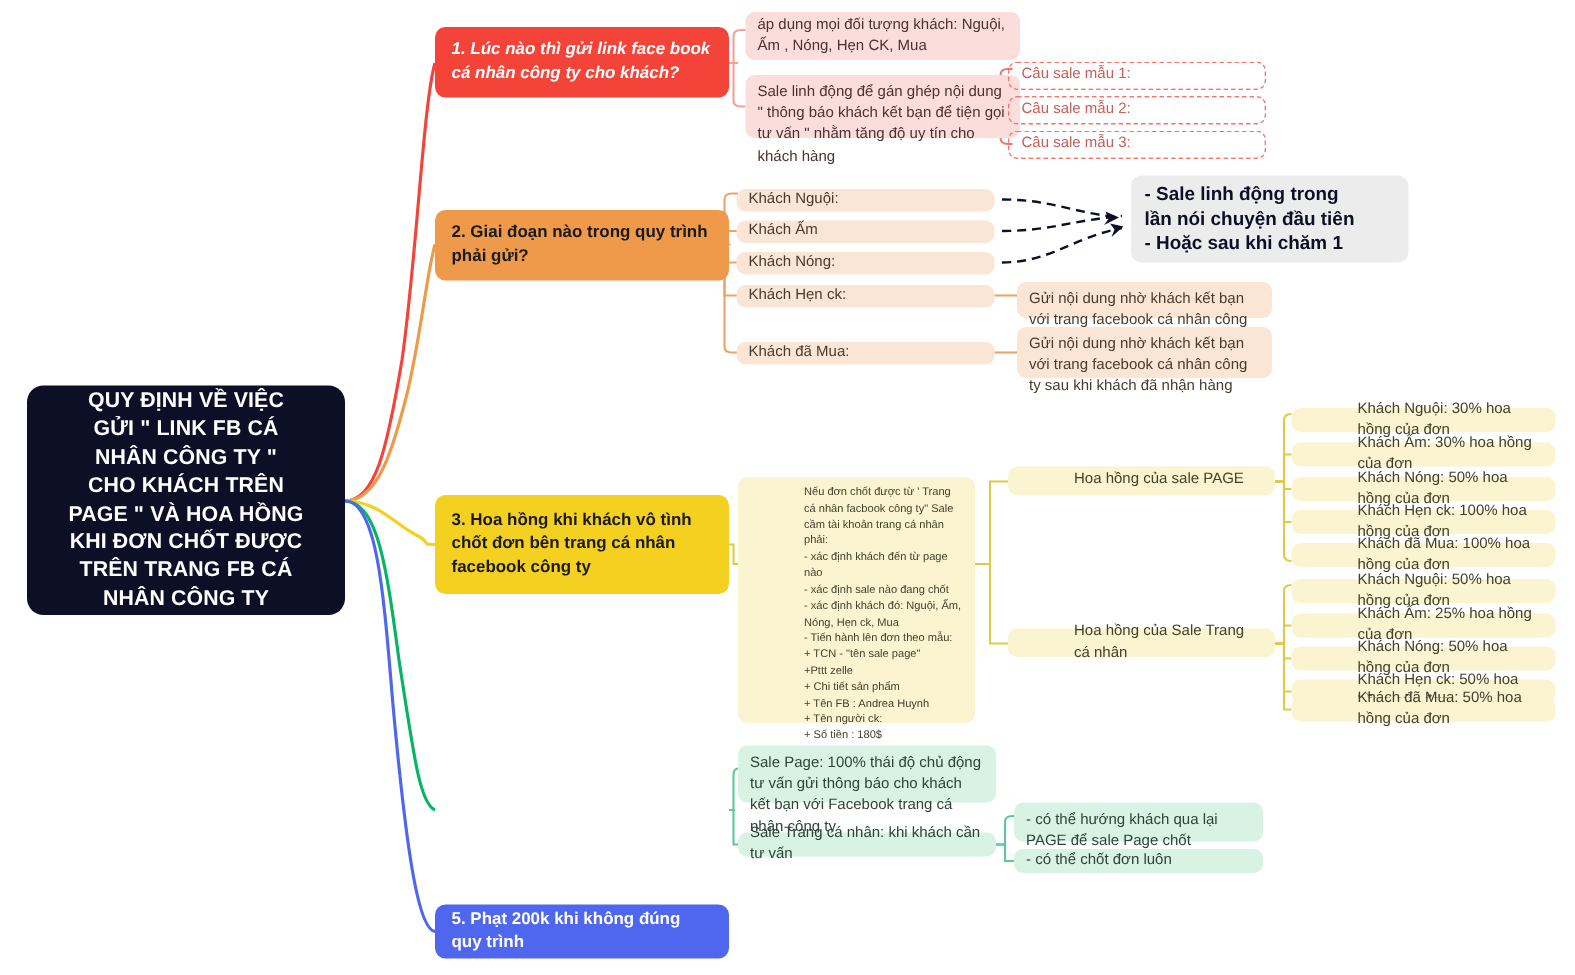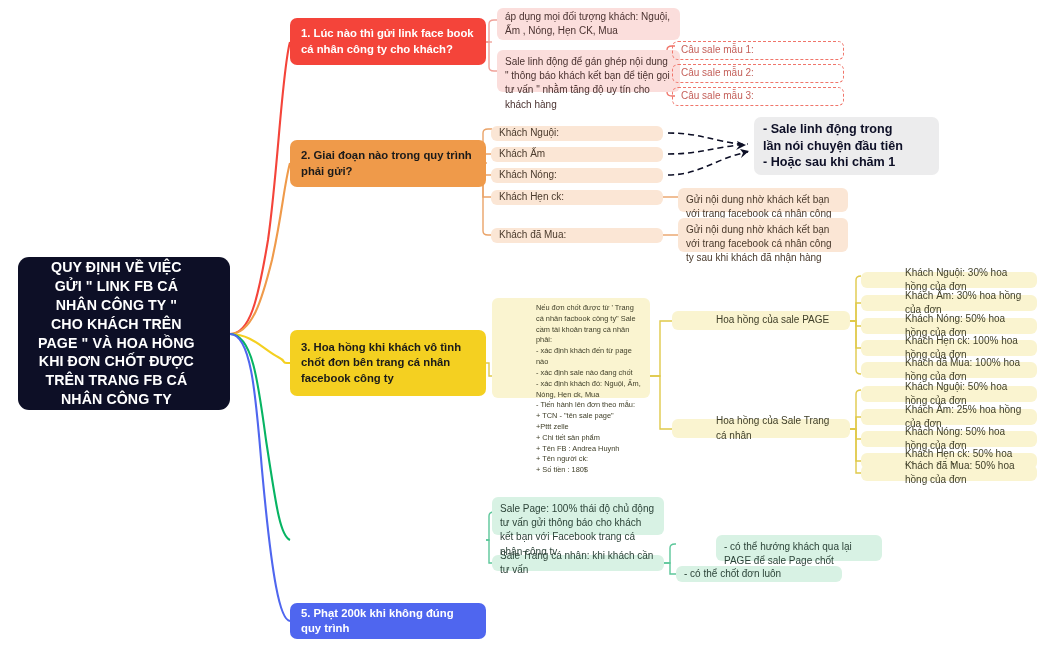--- a/index.html
+++ b/index.html
@@ -27,44 +27,44 @@
     border-radius:7px;
   }
   
   #root-node{
     left:18px; top:257px;
     width:212px; height:153px;
     background:#0d0f26;
     border-radius:11px;
     display:flex;
     align-items:center;
-    justify-content:flex-start;
+    justify-content:center;
     text-align:center;
-    padding:4px 20px;
+    padding:4px 4px;
   }
   #root-node .root-text{
     color:#ffffff;
     font-size:14.2px;
     font-weight:bold;
     line-height:1.33;
     letter-spacing:.1px;
     white-space:pre-line;
   }
   
   .branch{
     display:flex;
     align-items:center;
     padding:7px 11px;
     color:#111;
     font-size:11.3px;
     font-weight:bold;
     line-height:1.36;
     border-radius:7px;
   }
-  .b1{background:#f4443a;color:#ffffff;}
+  .b1{background:#f4443a;color:#ffffff;font-style:italic;}
   .b2{background:#ef9a4a;color:#1a1a1a;}
   .b3{background:#f4d021;color:#1a1a1a;}
   .b4{background:#07b463;color:#ffffff;}
   .b5{background:#4f66ef;color:#ffffff;}
 
   #branch-1{left:290px; top:18px;  width:196px; height:47px;}
   #branch-2{left:290px; top:140px; width:196px; height:47px;}
   #branch-3{left:290px; top:330px; width:196px; height:66px;}
   #branch-4{left:290px; top:523px; width:196px; height:34px;}
   #branch-5{left:290px; top:603px; width:196px; height:36px;}
@@ -121,32 +121,32 @@
   }
   #callout .callout-text{
     color:#0d0f26;
     font-weight:bold;
     font-size:12.6px;
     line-height:1.32;
     white-space:pre-line;
   }
 
   
-  #n-detail{left:492px; top:298px; width:158px; height:100px; font-size:7.4px; line-height:1.46;}
+  #n-detail{left:492px; top:318px; width:158px; height:164px; font-size:7.4px; line-height:1.46;}
   #n-hh-page {left:672px; top:311px; width:178px; height:19px;}
   #n-hh-canhan{left:672px; top:419px; width:178px; height:19px;}
 
   .pct{left:861px; width:176px; height:16px;}
   #p1{top:272px;} #p2{top:295px;} #p3{top:318px;} #p4{top:340px;} #p5{top:362px;}
   #q1{top:386px;} #q2{top:409px;} #q3{top:431px;} #q4{top:453px;} #q5{top:465px;}
 
   
   #n-sale-page-req{left:492px; top:497px; width:172px; height:38px;}
   #n-sale-canhan-req{left:492px; top:555px; width:172px; height:16px;}
-  #n-req-a{left:676px; top:535px; width:166px; height:26px;margin-left:40px;}
+  #n-req-a{left:676px; top:535px; width:166px; height:26px;}
   #n-req-b{left:676px; top:566px; width:166px; height:16px;}
 </style>
 </head>
 <body>
 
 <div id="canvas">
 
   <svg id="wires" viewBox="0 0 1050 650">
 
     <path d="M230,334 C250,334 258,300 268,240 C278,170 282,70 290,42" fill="none" stroke="#f4443a" stroke-width="2.1"></path>

